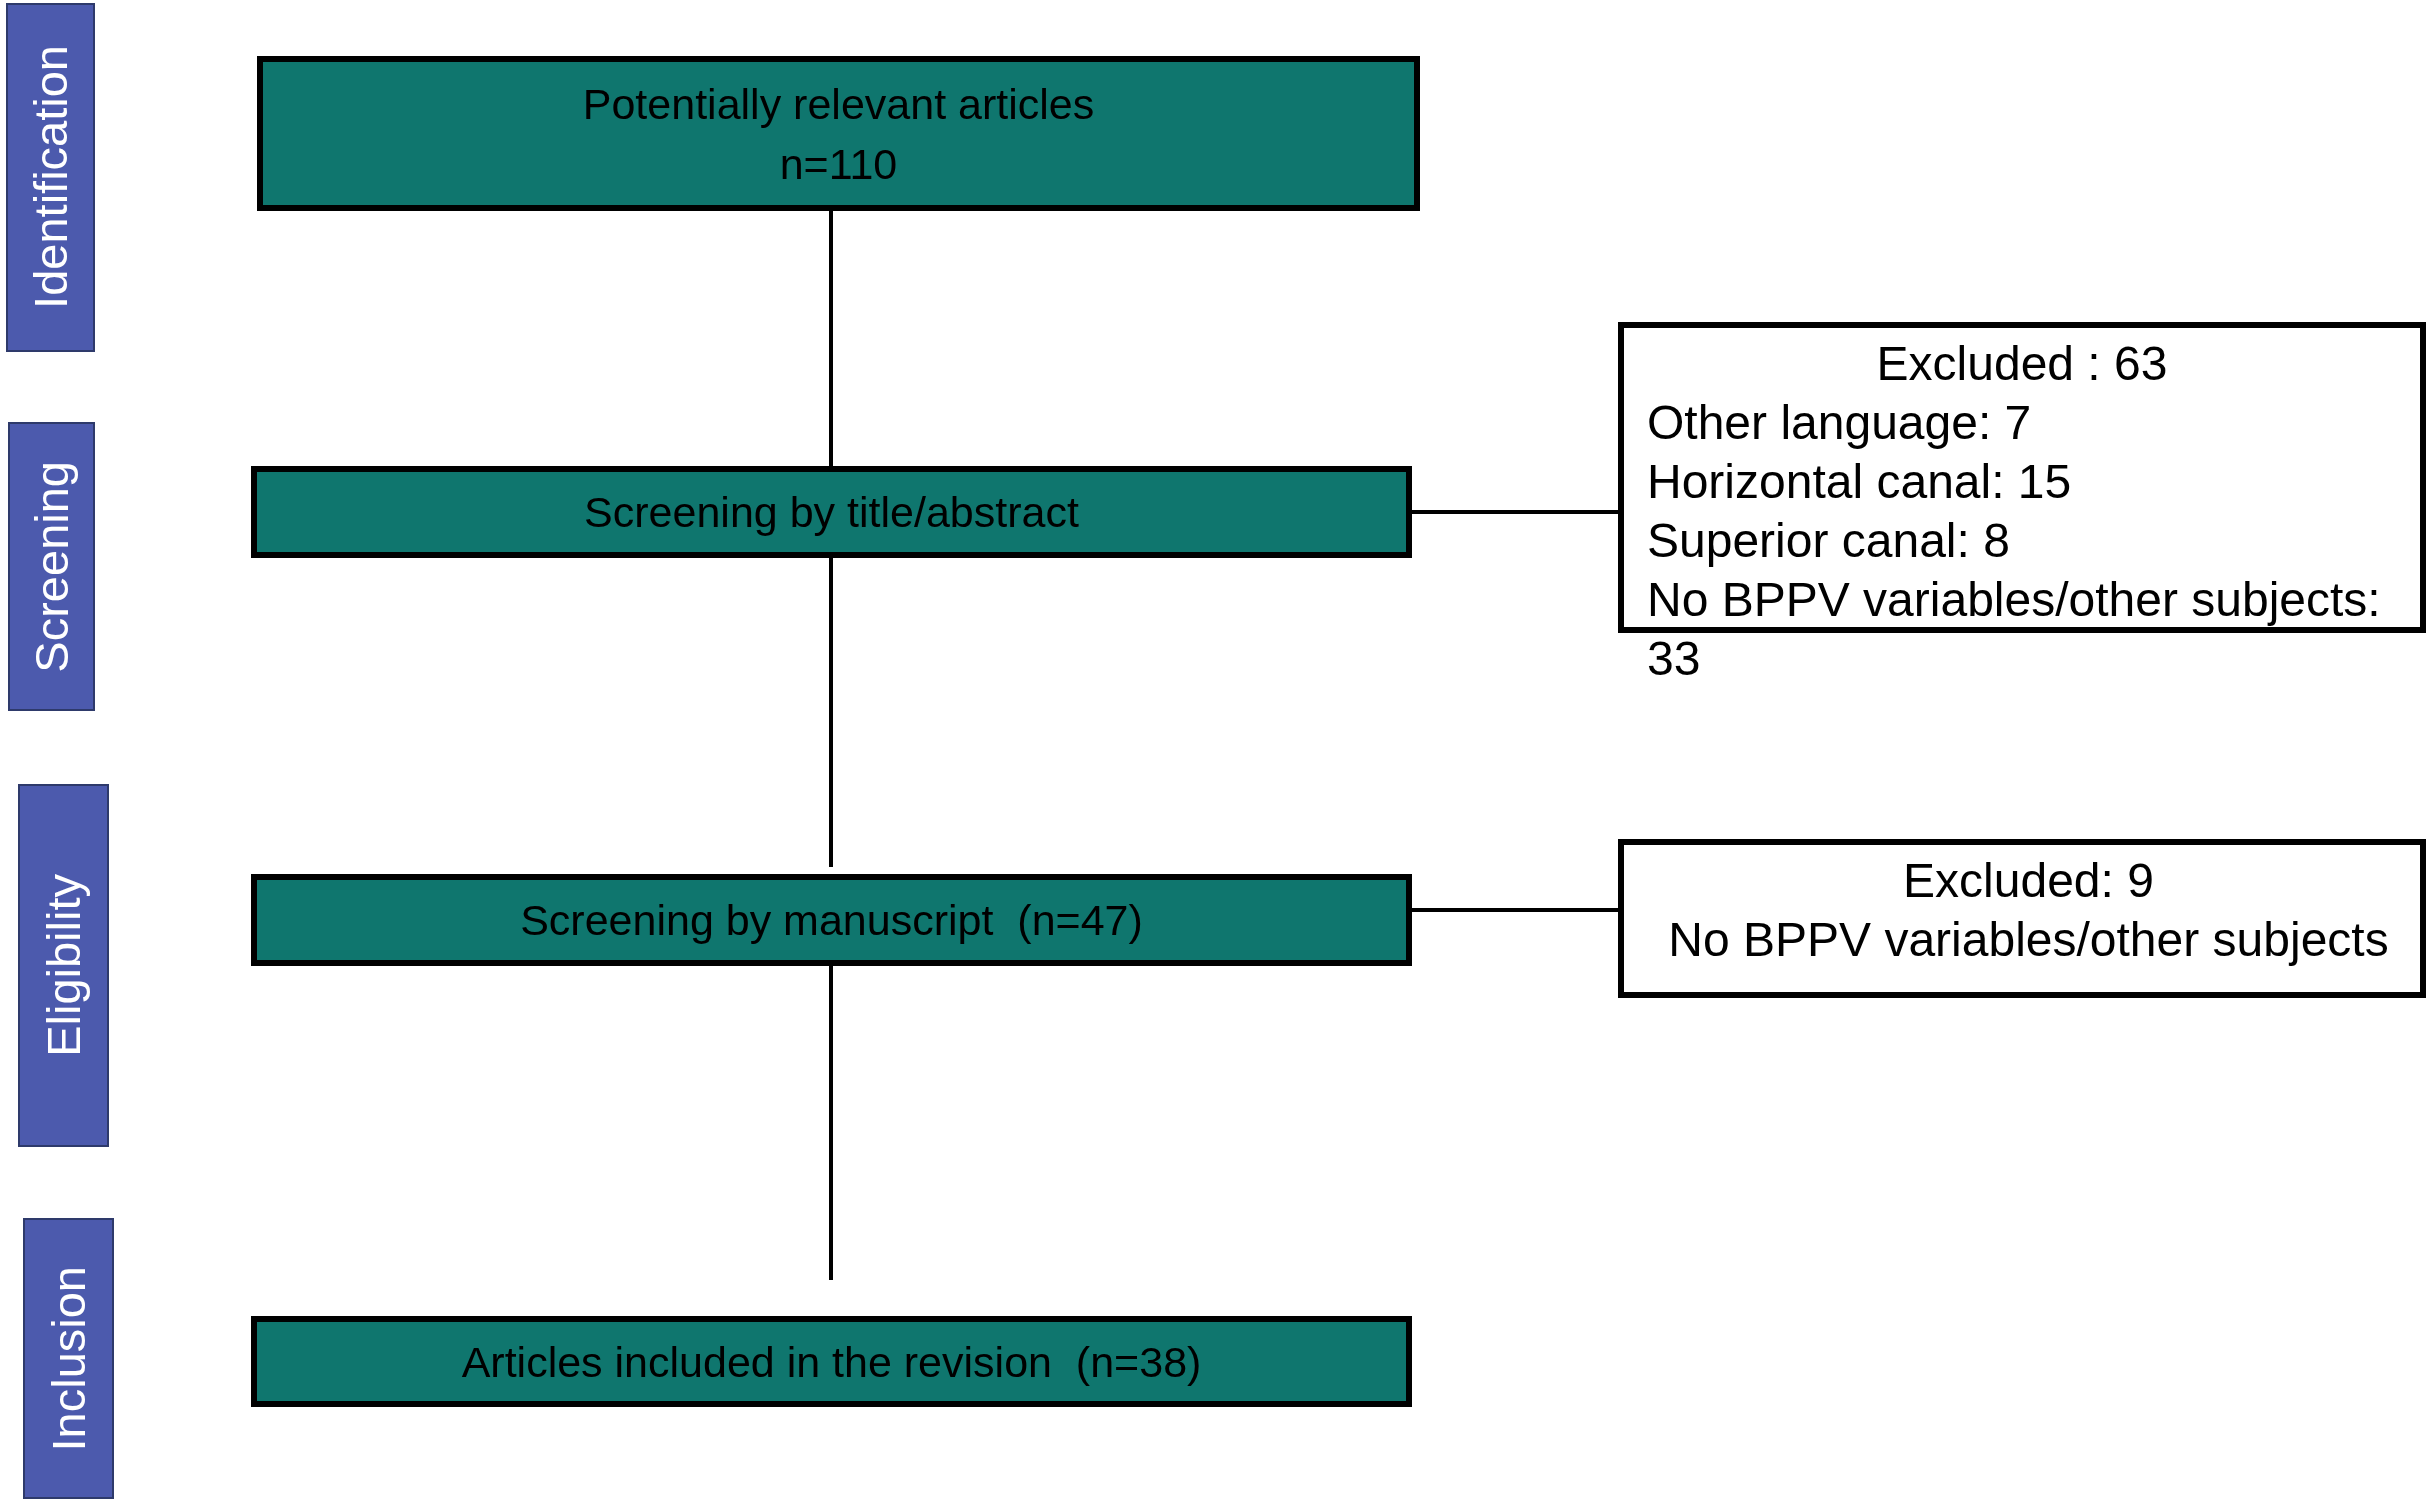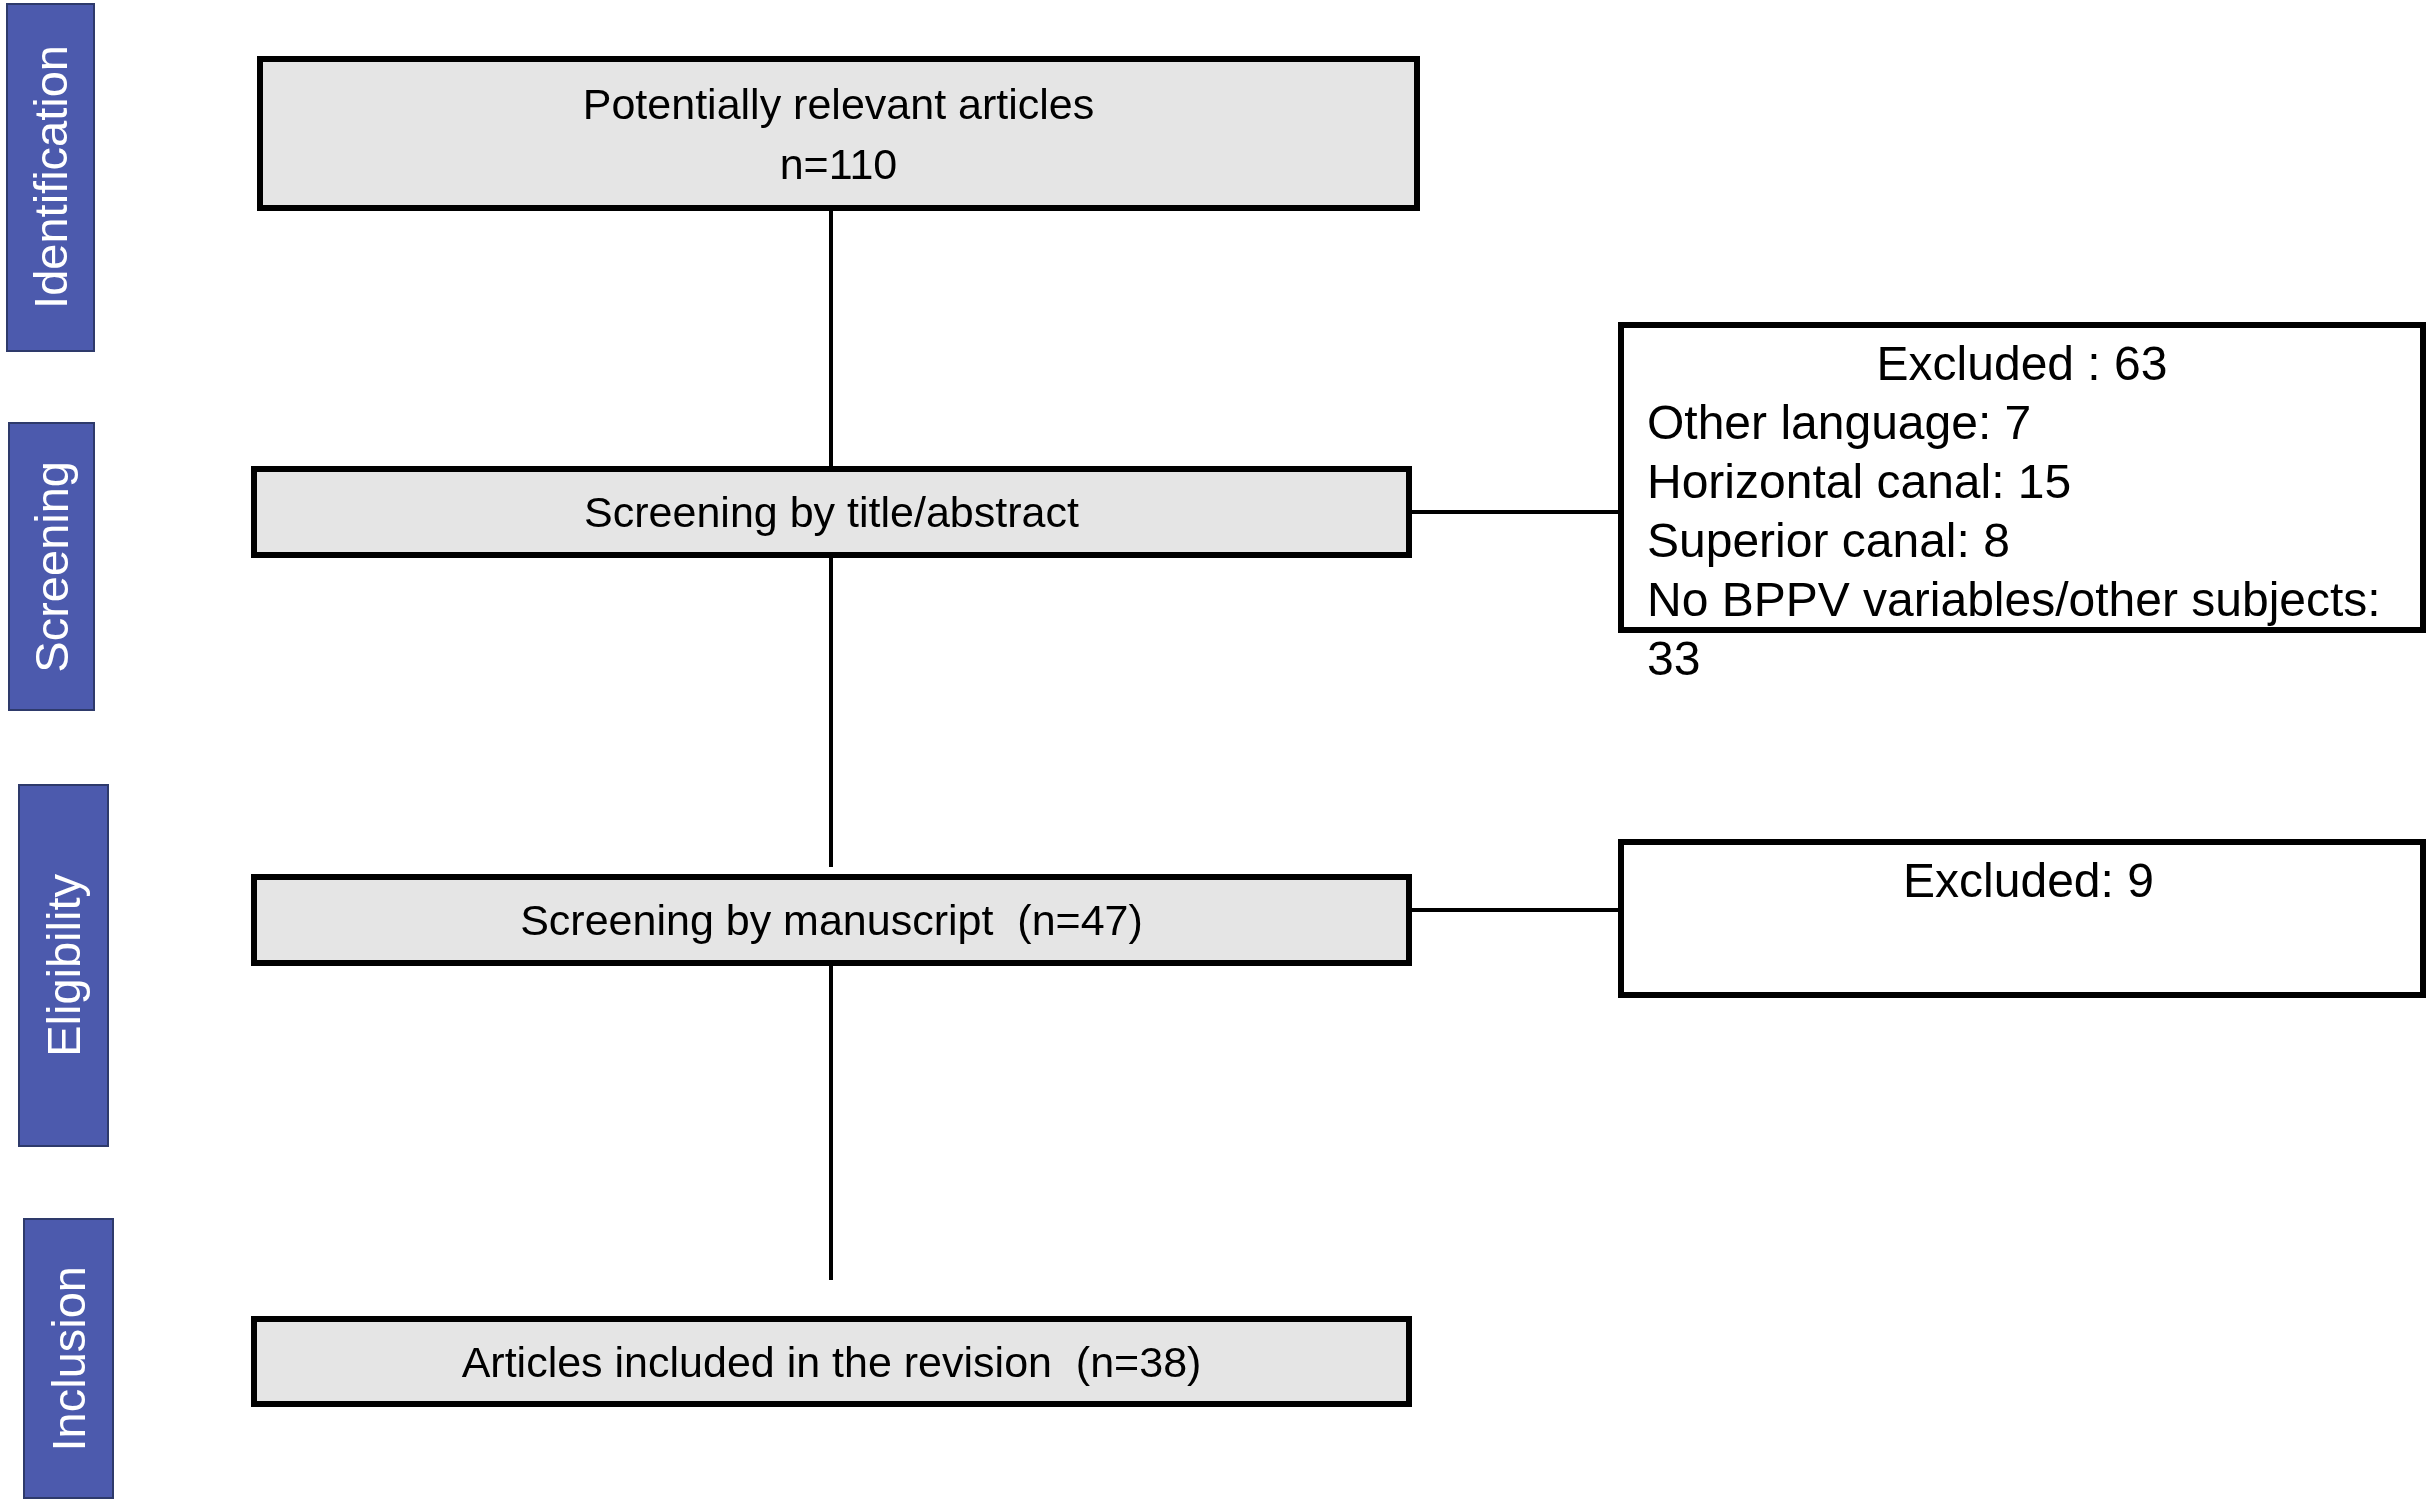--- a/index.html
+++ b/index.html
@@ -32,21 +32,21 @@
     transform: rotate(180deg);
     color: #ffffff;
     font-size: 47px;
     line-height: 1;
     white-space: nowrap;
   }
 
   
   .fbox {
     position: absolute;
-    background: #e5e5e5;
+    background: #0f766e;
     border: 6.8px solid #000000;
     box-sizing: border-box;
     display: flex;
     flex-direction: column;
     align-items: center;
     justify-content: center;
     text-align: center;
     font-size: 43px;
     line-height: 60px;
   }
@@ -118,16 +118,17 @@
   <div class="xbox" style="left:1618px; top:322px; width:808px; height:311px;">
     <div class="xtitle">Excluded : 63</div>
     <div class="xitem">Other language: 7</div>
     <div class="xitem">Horizontal canal: 15</div>
     <div class="xitem">Superior canal: 8</div>
     <div class="xitem">No BPPV variables/other subjects: 33</div>
   </div>
 
   <div class="xbox" style="left:1618px; top:839px; width:808px; height:159px;padding-left:36px;">
     <div class="xtitle">Excluded: 9</div>
+    <div class="xitem-center">No BPPV variables/other subjects</div>
   </div>
 
 </div>
 
 
 </body></html>

